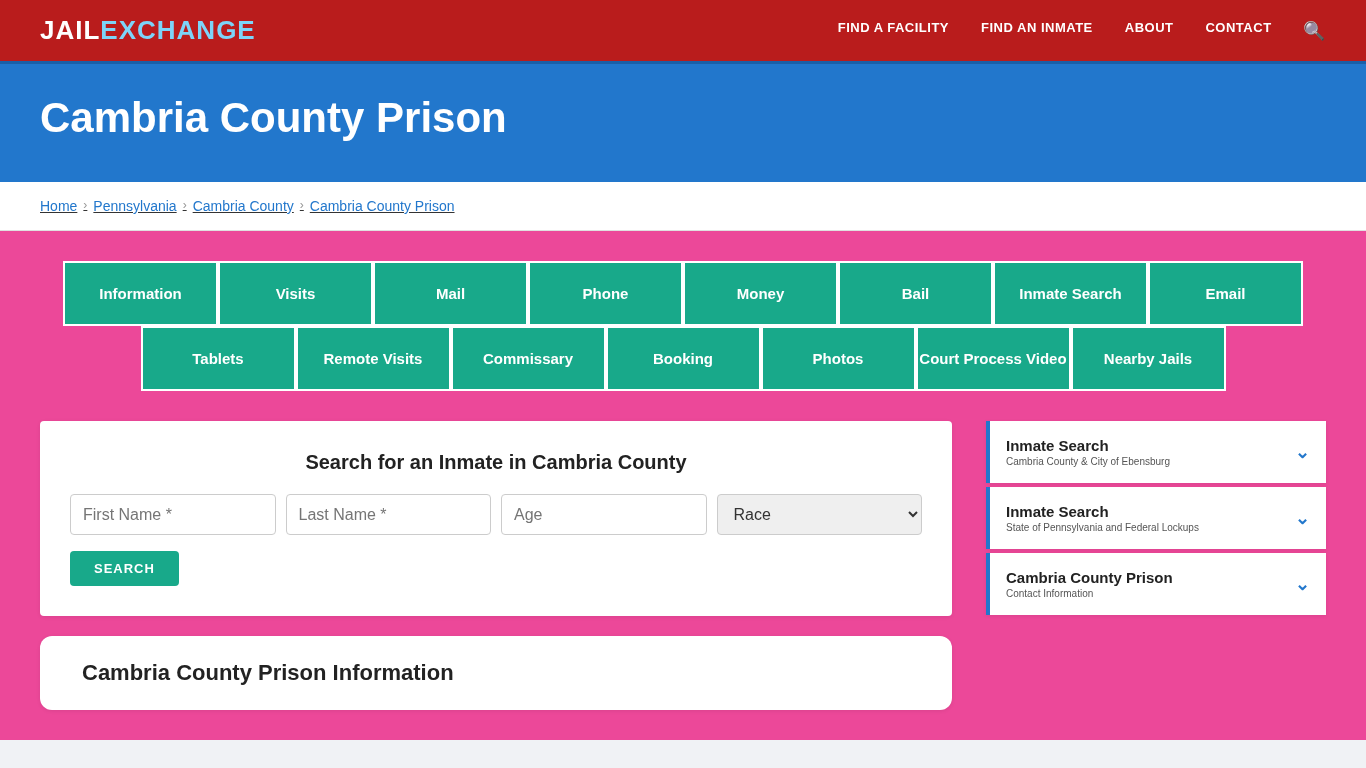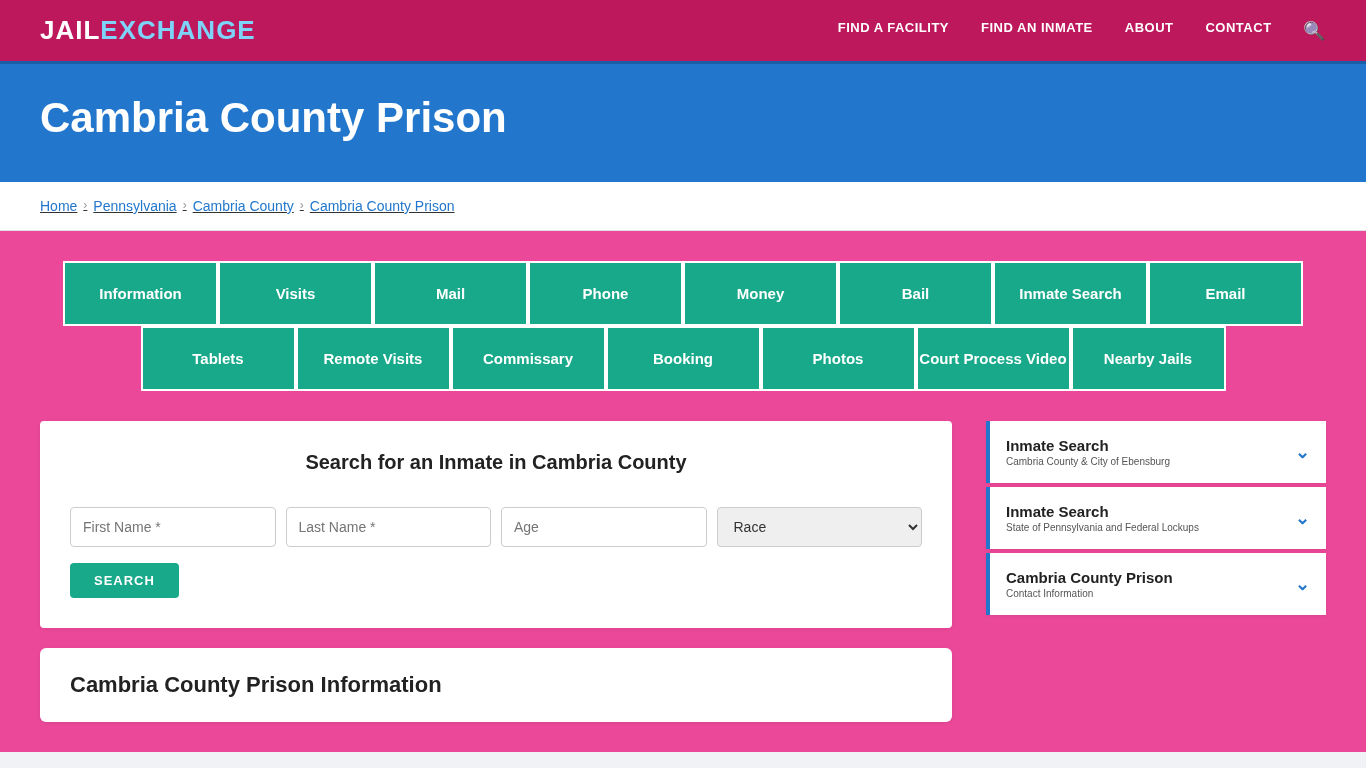--- a/index.html
+++ b/index.html
@@ -1,20 +1,20 @@
 <!DOCTYPE html>
 <html><head>
   <meta charset="utf-8">
   <style>
     * { margin: 0; padding: 0; box-sizing: border-box; }
     body { font-family: Arial, sans-serif; background: #f0f2f5; color: #333; }
 
     
     header {
-      background: #be185d;
+      background: #b91c1c;
       display: flex;
       align-items: center;
       justify-content: space-between;
       padding: 0 40px;
       height: 64px;
       border-bottom: 3px solid #1a5fa8;
     }
     .logo {
       display: flex;
       align-items: center;
@@ -120,42 +120,41 @@
       gap: 10px;
       flex-wrap: wrap;
       margin-bottom: 16px;
     }
     .search-form input, .search-form select {
       flex: 1;
       min-width: 100px;
       padding: 10px 12px;
       border: 1px solid #ccc;
       border-radius: 4px;
-      font-size: 14px;
+      font-size: 16px;
       color: #666;
-      margin-top: 13px;
     }
     .search-form select { color: #333; }
     .search-btn {
       background: #18a98a;
       color: #fff;
       border: none;
       padding: 10px 24px;
       font-size: 13px;
       font-weight: 700;
       letter-spacing: 1px;
       border-radius: 4px;
       cursor: pointer;
     }
 
     
     .section-title {
       background: #fff;
-      border-radius: 6px;
-      padding: 24px 30px;
+      border-radius: 12px;
+      padding: 24px 42px;
       margin-top: 20px;
       box-shadow: 0 1px 4px rgba(0,0,0,0.08);
     }
     .section-title h2 {
       font-size: 22px;
       font-weight: 800;
       color: #222;
     }
 
     

